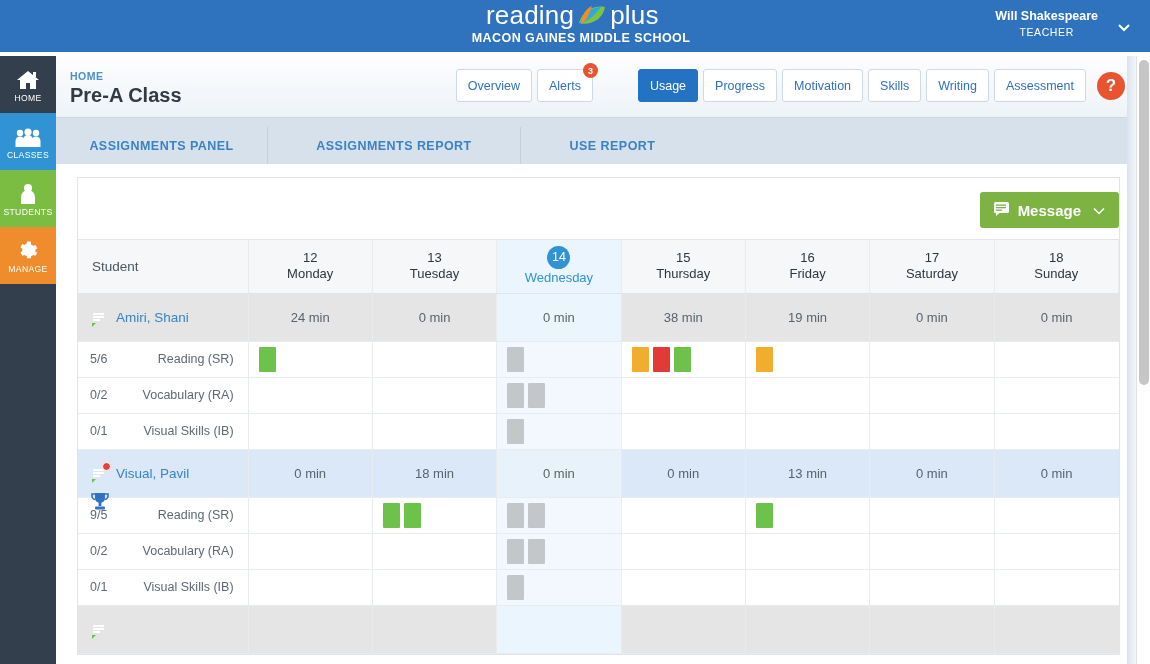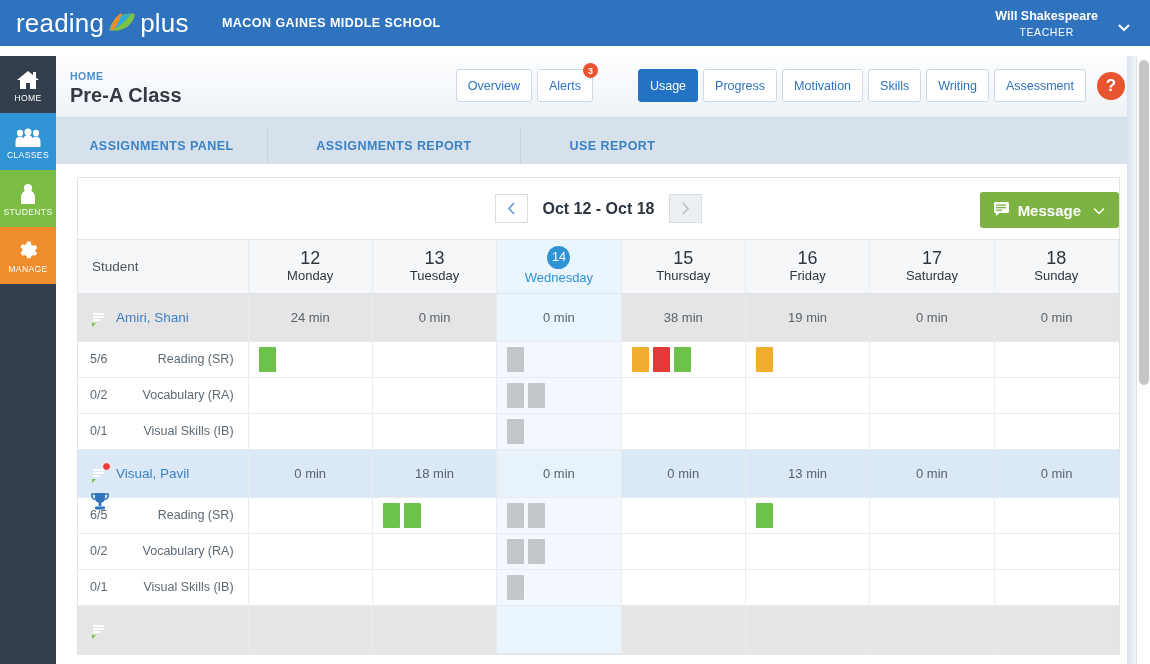--- a/index.html
+++ b/index.html
@@ -7,23 +7,23 @@
   html, body {
     width: 1150px; height: 664px;
     font-family: "Liberation Sans", sans-serif;
     background: #ffffff;
     overflow: hidden;
   }
   .app { position: relative; width: 1150px; height: 664px; overflow: hidden; }
 
   
   .topbar {
-    position: absolute; top: 0; left: 0; width: 1150px; height: 46px;
+    position: absolute; top: 0; left: 0; width: 1150px; height: 52px;
     background: #2f72bd;
-    display: flex; align-items: center;
+    display: flex; align-items: center; flex-direction: column;
   }
   .logo-wrap { width: 210px; padding-left: 16px; display: flex; align-items: center; }
   .logo-text { color: #ffffff; font-size: 26px; letter-spacing: .2px; font-weight: 400; white-space: nowrap;}
   .logo-mark { display: inline-block; width: 30px; height: 26px; margin: 0 3px; position: relative; vertical-align: middle;}
   .school {
     color: #ffffff; font-size: 12.5px; font-weight: bold; letter-spacing: .45px;
     margin-left: 12px; white-space: nowrap;
   }
   .user-block {
     position: absolute; right: 52px; top: 8px; text-align: center; color: #fff; line-height: 1.35;
@@ -132,21 +132,21 @@
   .gridwrap { margin: 0 21px; border: 1px solid #dfe5eb; border-top: 1px solid #dfe5eb; background:#fff; }
   table.grid { width: 100%; border-collapse: collapse; table-layout: fixed; }
   table.grid col.c-student { width: 160px; }
   table.grid col.c-day { width: 117px; }
 
   thead th {
     background: #f5f7f8; border-bottom: 1px solid #dfe5eb; border-right: 1px solid #e8ecef;
     height: 53px; font-weight: normal; vertical-align: middle;
   }
   thead th.student-h { text-align: left; padding-left: 14px; font-size: 13.5px; color: #4a5560; }
-  .dnum { font-size: 18px; color: #2d3640; line-height: 1.15; }
+  .dnum { font-size: 13px; color: #2d3640; line-height: 1.15; }
   .dname { font-size: 13px; color: #2d3640; line-height: 1.25; }
   th.today { background: #eaf5fd; }
   th.today .dname { color: #2f93d4; }
   th.today .dnum {
     display: inline-flex; width: 23px; height: 23px; border-radius: 50%;
     background: #2f93d4; color: #fff; align-items: center; justify-content: center;
     font-size: 12.5px; margin-bottom: 1px;
   }
 
   tbody td { border-right: 1px solid #e8ecef; border-bottom: 1px solid #e8ecef; }
@@ -320,33 +320,20 @@
         <span>ASSIGNMENTS REPORT</span>
       </div>
       <div class="stab" style="width:183px">
         <span>USE REPORT</span>
       </div>
     </div>
 
     <div class="content">
 
       <div class="toolbar">
-        <div class="daterange">
-          <div class="arrow-btn">
-            <svg width="9" height="13" viewBox="0 0 9 13">
-                <path d="M7 1 L2 6.5 L7 12" stroke="#5b9bd5" stroke-width="1.6" fill="none"></path>
-              </svg>
-          </div>
-          <div class="drange-text">Oct 12 - Oct 18</div>
-          <div class="arrow-btn disabled">
-            <svg width="9" height="13" viewBox="0 0 9 13">
-                <path d="M2 1 L7 6.5 L2 12" stroke="#b6bfc7" stroke-width="1.6" fill="none"></path>
-              </svg>
-          </div>
-        </div>
         <div class="msg-btn">
           <span>
             <svg width="16" height="14" viewBox="0 0 16 14">
               <rect x="0" y="0" width="15" height="11" rx="1.5" fill="#fff"></rect>
               <path d="M2 11 L2 14 L5.5 11 Z" fill="#fff"></path>
               <rect x="2" y="2.5" width="10" height="1.3" fill="#7cb342"></rect>
               <rect x="2" y="5" width="10" height="1.3" fill="#7cb342"></rect>
               <rect x="2" y="7.5" width="6" height="1.3" fill="#7cb342"></rect>
             </svg>
           </span>
@@ -578,21 +565,21 @@
                 <td>
                   <div class="minutes">0 min</div>
                 </td>
                 <td>
                   <div class="minutes">0 min</div>
                 </td>
               </tr>
               <tr class="act-row">
                 <td>
                   <div class="act-label">
-                    <span class="act-frac">6/5</span>
+                    <span class="act-frac">9/5</span>
                     <span class="act-name">Reading (SR)</span>
                   </div>
                 </td>
                 <td>
                   <div class="blocks"></div>
                 </td>
                 <td>
                   <div class="blocks">
                     <span class="blk green"></span>
                     <span class="blk green"></span>

